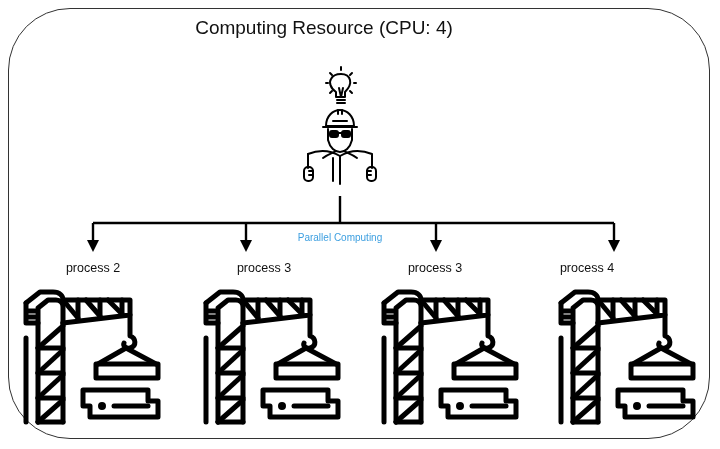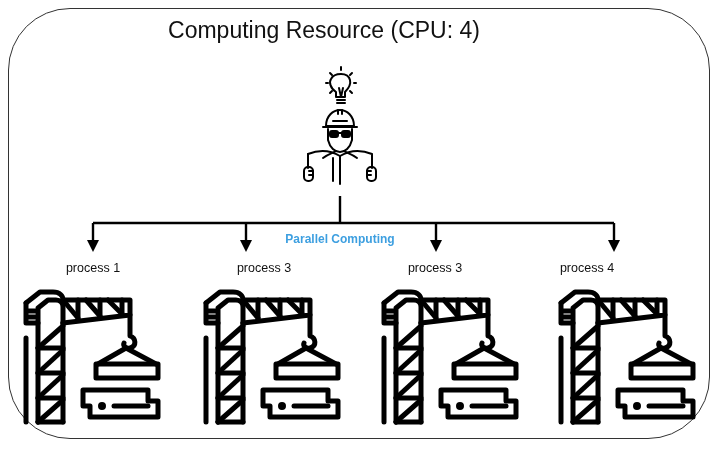--- a/index.html
+++ b/index.html
@@ -3,25 +3,25 @@
   <meta charset="utf-8">
   <style>
     html, body { margin: 0; padding: 0; background: #ffffff; }
     body { width: 720px; height: 449px; position: relative; overflow: hidden; font-family: "Liberation Sans", sans-serif; }
     .frame {
       position: absolute; left: 8px; top: 8px; width: 702px; height: 431px;
       border: 1.3px solid #333333; border-radius: 62px; box-sizing: border-box;
     }
     .title {
       position: absolute; left: 0; width: 648px; top: 17px; text-align: center;
-      font-size: 23px; color: #111111;
+      font-size: 19px; color: #111111;
     }
     .pc-label {
       position: absolute; top: 232px; left: 255px; width: 170px; text-align: center;
-      font-size: 12px; font-weight: bold; color: #3d9fe0;
+      font-size: 10px; font-weight: normal; color: #3d9fe0;
     }
     .proc-label {
       position: absolute; top: 261px; width: 120px; text-align: center;
       font-size: 12.5px; color: #111111;
     }
     svg.layer { position: absolute; left: 0; top: 0; }
   </style>
 </head>
 <body>
 
@@ -138,16 +138,16 @@
   <g>
       <use href="#crane" x="376" y="278"></use>
     </g>
   <g>
       <use href="#crane" x="553" y="278"></use>
     </g>
 </svg>
 
 <div class="pc-label" style="color: rgb(61, 159, 224);">Parallel Computing</div>
 
-<div class="proc-label" style="left:33px">process 1</div>
+<div class="proc-label" style="left:33px">process 2</div>
 <div class="proc-label" style="left:204px">process 3</div>
 <div class="proc-label" style="left:375px">process 3</div>
 <div class="proc-label" style="left:527px">process 4</div>
 
 </body></html>

